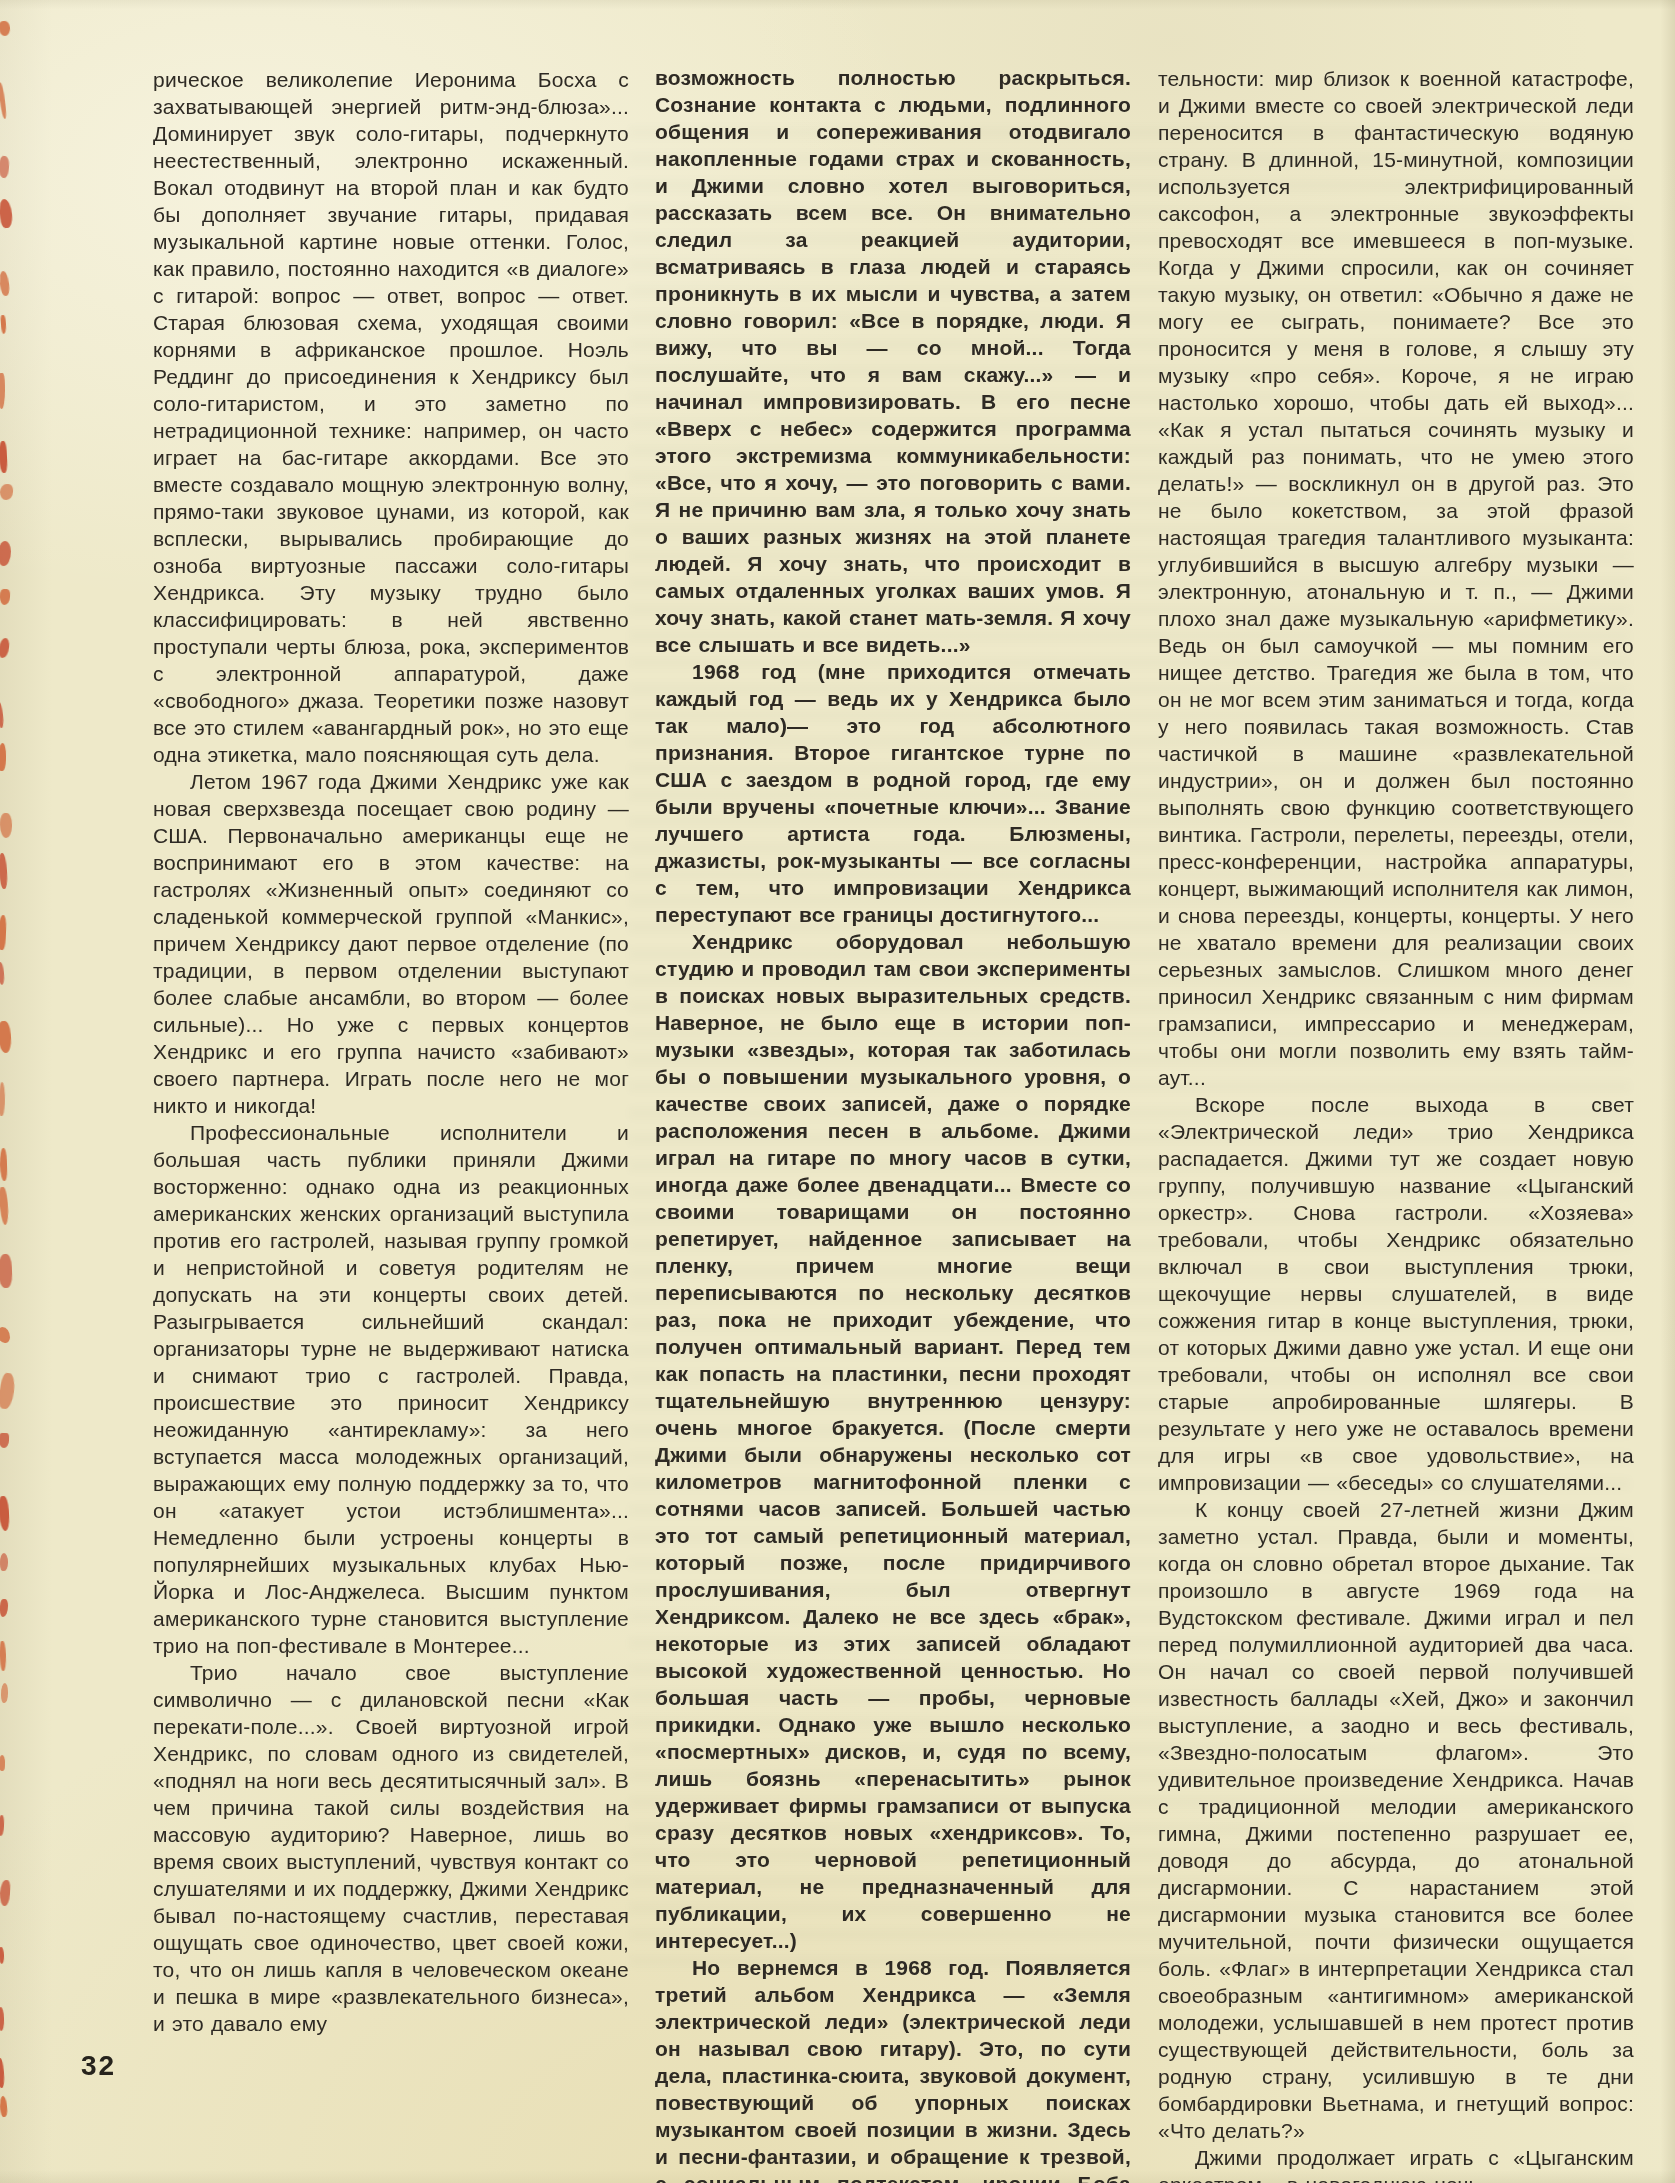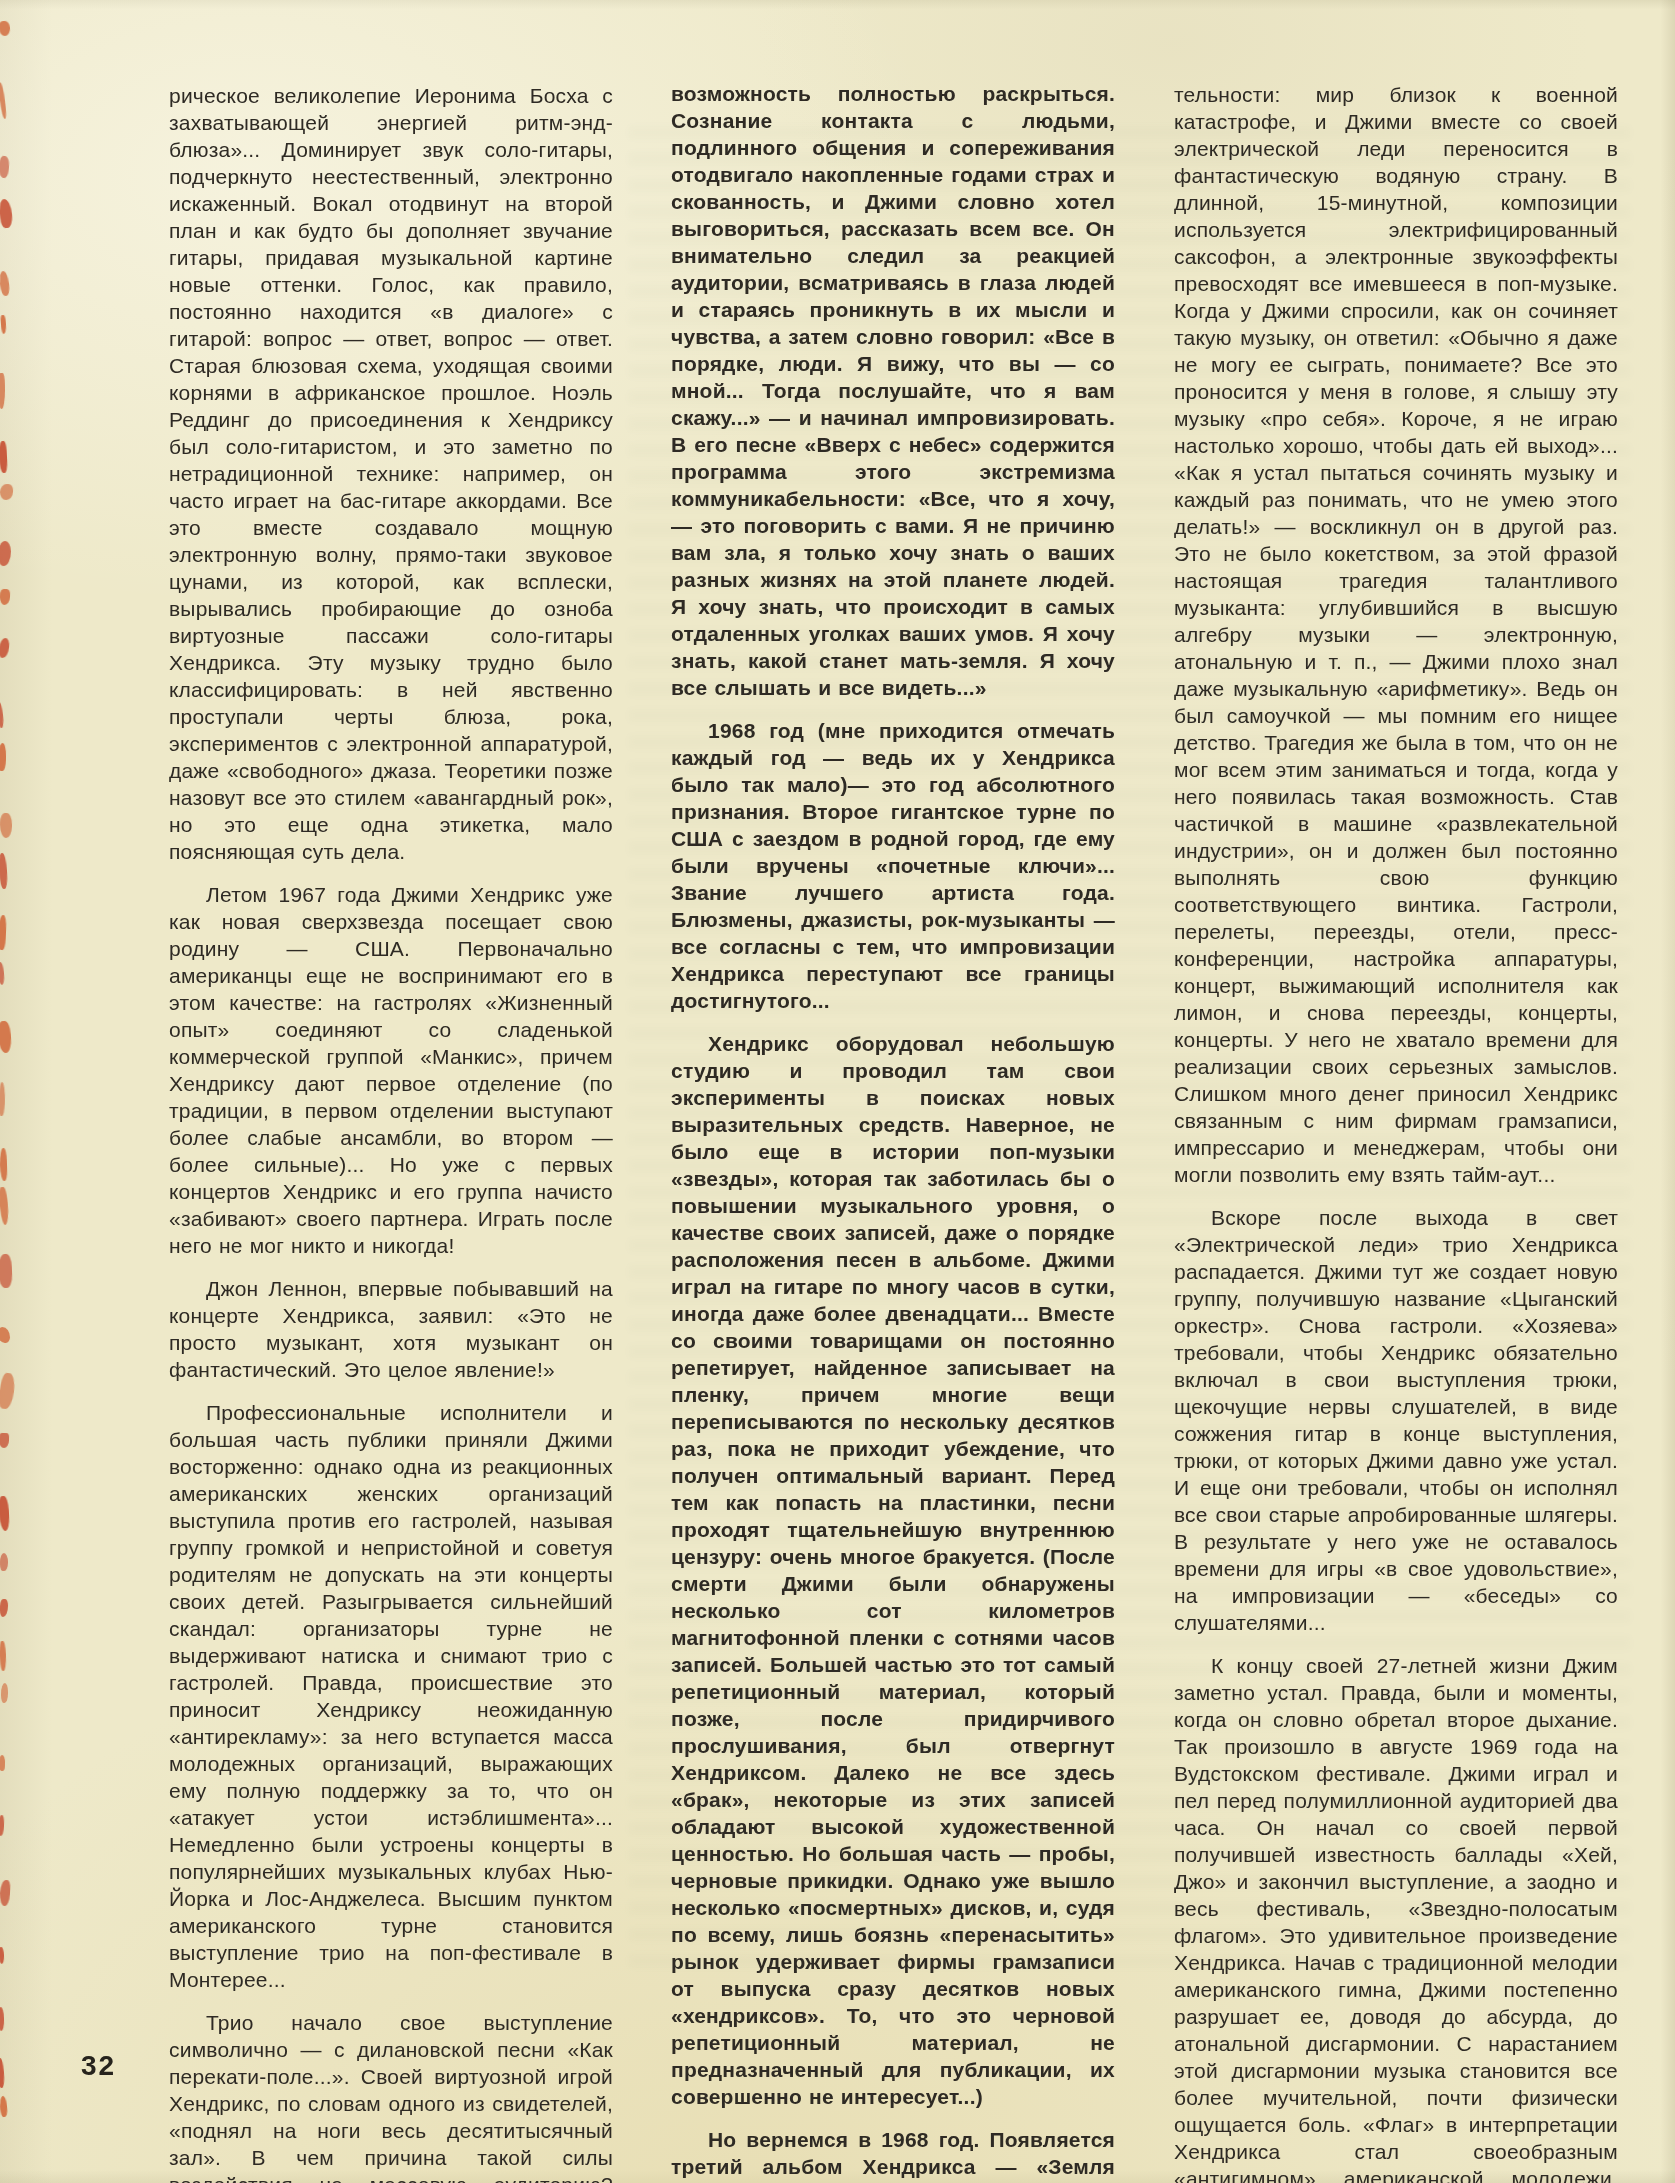--- a/index.html
+++ b/index.html
@@ -31,42 +31,41 @@
     opacity:.45;
     pointer-events:none;
   }
   .col{
     position:absolute;width:476px;
     font-size:21px;line-height:27px;
     color:#2e2a24;
     text-align:justify;
     letter-spacing:0.2px;word-spacing:1px;
   }
-  .col p{margin:16px;padding:0;text-indent:37px;}
+  .col p{margin:0;padding:0;text-indent:37px;}
   .col p.cont{text-indent:0;}
   #col1{left:153px;top:66px;}
   #col2{left:655px;top:64px;font-weight:bold;}
   #col3{left:1158px;top:65px;}
   .page-number{
     position:absolute;left:81px;top:2050px;
     font-size:28px;font-weight:bold;letter-spacing:2px;
     color:#26231d;
   }
   .edge-mark{position:absolute;pointer-events:none;}
 </style>
 </head>
 <body>
 
 <div class="page">
   <div class="ghost"></div>
 
   <div class="col" id="col1">
       <p class="cont">рическое великолепие Иеронима Босха с захватывающей энергией ритм-энд-блюза»... Доминирует звук соло-гитары, подчеркнуто неестественный, электронно искаженный. Вокал отодвинут на второй план и как будто бы дополняет звучание гитары, придавая музыкальной картине новые оттенки. Голос, как правило, постоянно находится «в диалоге» с гитарой: вопрос — ответ, вопрос — ответ. Старая блюзовая схема, уходящая своими корнями в африканское прошлое. Ноэль Реддинг до присоединения к Хендриксу был соло-гитаристом, и это заметно по нетрадиционной технике: например, он часто играет на бас-гитаре аккордами. Все это вместе создавало мощную электронную волну, прямо-таки звуковое цунами, из которой, как всплески, вырывались пробирающие до озноба виртуозные пассажи соло-гитары Хендрикса. Эту музыку трудно было классифицировать: в ней явственно проступали черты блюза, рока, экспериментов с электронной аппаратурой, даже «свободного» джаза. Теоретики позже назовут все это стилем «авангардный рок», но это еще одна этикетка, мало поясняющая суть дела.</p>
       <p>Летом 1967 года Джими Хендрикс уже как новая сверхзвезда посещает свою родину — США. Первоначально американцы еще не воспринимают его в этом качестве: на гастролях «Жизненный опыт» соединяют со сладенькой коммерческой группой «Манкис», причем Хендриксу дают первое отделение (по традиции, в первом отделении выступают более слабые ансамбли, во втором — более сильные)... Но уже с первых концертов Хендрикс и его группа начисто «забивают» своего партнера. Играть после него не мог никто и никогда!</p>
-      <p>Джон Леннон, впервые побывавший на концерте Хендрикса, заявил: «Это не просто музыкант, хотя музыкант он фантастический. Это целое явление!»</p>
       <p>Профессиональные исполнители и большая часть публики приняли Джими восторженно: однако одна из реакционных американских женских организаций выступила против его гастролей, называя группу громкой и непристойной и советуя родителям не допускать на эти концерты своих детей. Разыгрывается сильнейший скандал: организаторы турне не выдерживают натиска и снимают трио с гастролей. Правда, происшествие это приносит Хендриксу неожиданную «антирекламу»: за него вступается масса молодежных организаций, выражающих ему полную поддержку за то, что он «атакует устои истэблишмента»... Немедленно были устроены концерты в популярнейших музыкальных клубах Нью-Йорка и Лос-Анджелеса. Высшим пунктом американского турне становится выступление трио на поп-фестивале в Монтерее...</p>
       <p>Трио начало свое выступление символично — с дилановской песни «Как перекати-поле...». Своей виртуозной игрой Хендрикс, по словам одного из свидетелей, «поднял на ноги весь десятитысячный зал». В чем причина такой силы воздействия на массовую аудиторию? Наверное, лишь во время своих выступлений, чувствуя контакт со слушателями и их поддержку, Джими Хендрикс бывал по-настоящему счастлив, переставая ощущать свое одиночество, цвет своей кожи, то, что он лишь капля в человеческом океане и пешка в мире «развлекательного бизнеса», и это давало ему</p>
     </div>
   <div class="col" id="col2">
       <p class="cont">возможность полностью раскрыться. Сознание контакта с людьми, подлинного общения и сопереживания отодвигало накопленные годами страх и скованность, и Джими словно хотел выговориться, рассказать всем все. Он внимательно следил за реакцией аудитории, всматриваясь в глаза людей и стараясь проникнуть в их мысли и чувства, а затем словно говорил: «Все в порядке, люди. Я вижу, что вы — со мной... Тогда послушайте, что я вам скажу...» — и начинал импровизировать. В его песне «Вверх с небес» содержится программа этого экстремизма коммуникабельности: «Все, что я хочу, — это поговорить с вами. Я не причиню вам зла, я только хочу знать о ваших разных жизнях на этой планете людей. Я хочу знать, что происходит в самых отдаленных уголках ваших умов. Я хочу знать, какой станет мать-земля. Я хочу все слышать и все видеть...»</p>
       <p>1968 год (мне приходится отмечать каждый год — ведь их у Хендрикса было так мало)— это год абсолютного признания. Второе гигантское турне по США с заездом в родной город, где ему были вручены «почетные ключи»... Звание лучшего артиста года. Блюзмены, джазисты, рок-музыканты — все согласны с тем, что импровизации Хендрикса переступают все границы достигнутого...</p>
       <p>Хендрикс оборудовал небольшую студию и проводил там свои эксперименты в поисках новых выразительных средств. Наверное, не было еще в истории поп-музыки «звезды», которая так заботилась бы о повышении музыкального уровня, о качестве своих записей, даже о порядке расположения песен в альбоме. Джими играл на гитаре по многу часов в сутки, иногда даже более двенадцати... Вместе со своими товарищами он постоянно репетирует, найденное записывает на пленку, причем многие вещи переписываются по нескольку десятков раз, пока не приходит убеждение, что получен оптимальный вариант. Перед тем как попасть на пластинки, песни проходят тщательнейшую внутреннюю цензуру: очень многое бракуется. (После смерти Джими были обнаружены несколько сот километров магнитофонной пленки с сотнями часов записей. Большей частью это тот самый репетиционный материал, который позже, после придирчивого прослушивания, был отвергнут Хендриксом. Далеко не все здесь «брак», некоторые из этих записей обладают высокой художественной ценностью. Но большая часть — пробы, черновые прикидки. Однако уже вышло несколько «посмертных» дисков, и, судя по всему, лишь боязнь «перенасытить» рынок удерживает фирмы грамзаписи от выпуска сразу десятков новых «хендриксов». То, что это черновой репетиционный материал, не предназначенный для публикации, их совершенно не интересует...)</p>
       <p>Но вернемся в 1968 год. Появляется третий альбом Хендрикса — «Земля электрической леди» (электрической леди он называл свою гитару). Это, по сути дела, пластинка-сюита, звуковой документ, повествующий об упорных поисках музыкантом своей позиции в жизни. Здесь и песни-фантазии, и обращение к трезвой, с социальным подтекстом, иронии Боба Дилана, и негритянский фольклор. Одна из лучших вещей диска называется «1983: водяной, в которого я обращаюсь». Это гимн бегству от современной буржуазной действи-</p>
     </div>
   <div class="col" id="col3">

